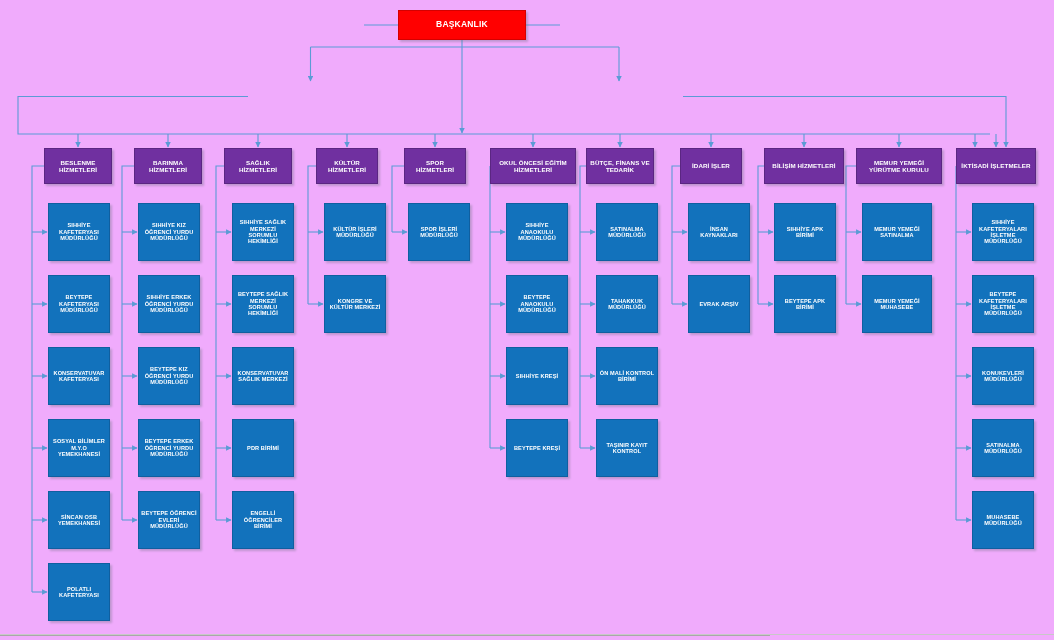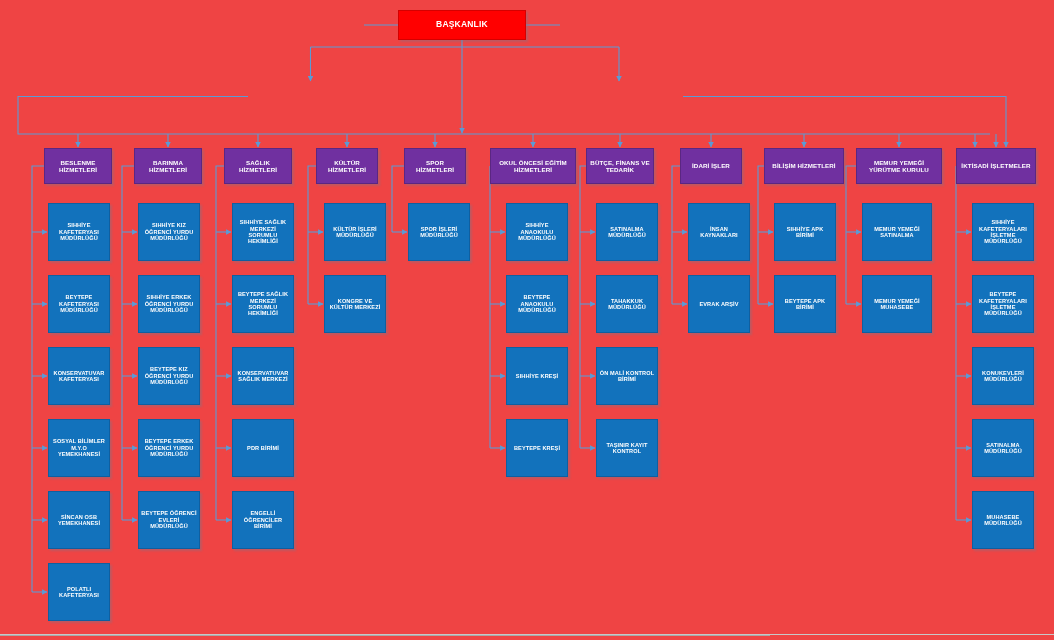--- a/index.html
+++ b/index.html
@@ -7,21 +7,21 @@
     padding: 0;
     background: #ffffff;
   }
   body {
     font-family: "Liberation Sans", sans-serif;
   }
   #chart-root {
     position: relative;
     width: 1054px;
     height: 640px;
-    background: #ef4444;
+    background: #f0abfc;
     overflow: hidden;
   }
   #svg-layer {
     position: absolute;
     left: 0;
     top: 0;
     width: 1054px;
     height: 640px;
   }
   .node {

